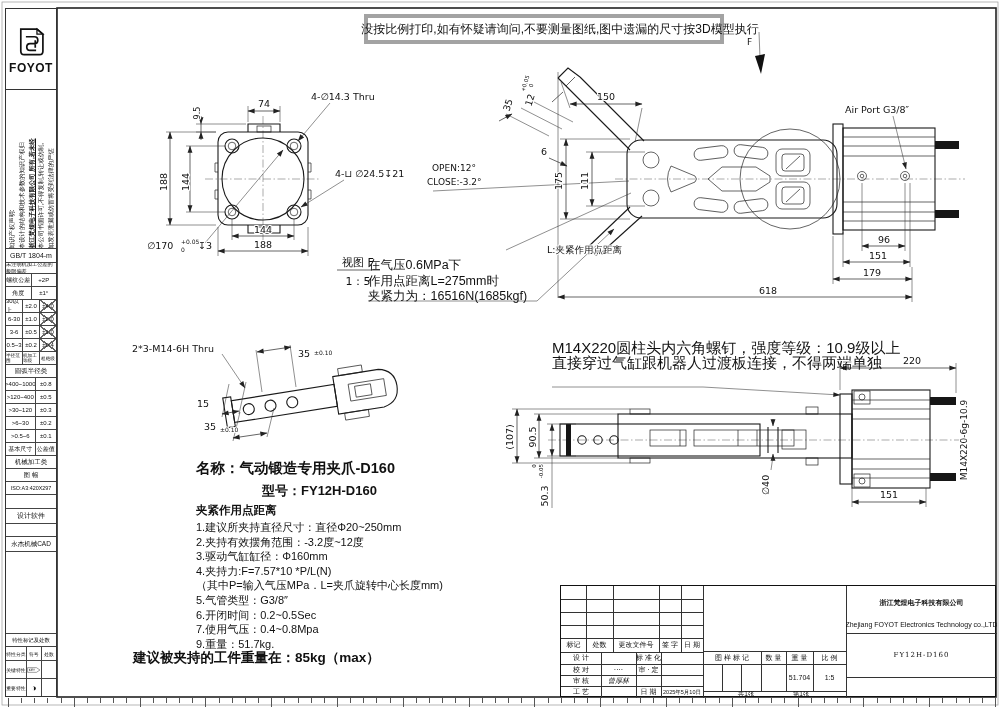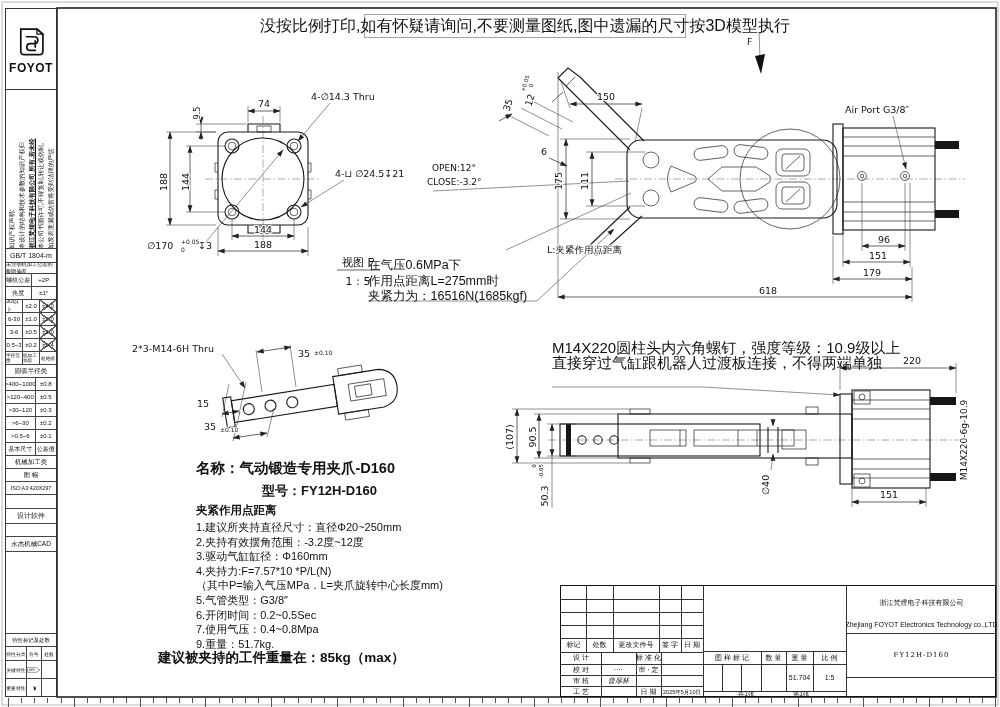--- a/index.html
+++ b/index.html
@@ -10,22 +10,22 @@
   .dt8{font-size:8px;} .dt6{font-size:6px;} .dt55{font-size:5.5px;} .dt9{font-size:9px;} .dt11{font-size:11px;}
   .mid{text-anchor:middle;}
   .o{fill:none;stroke:#1a1a1a;stroke-width:1.1;} 
   .o2{fill:none;stroke:#222;stroke-width:0.7;}
   .tl{fill:none;stroke:#333;stroke-width:0.55;}
   .dl{fill:none;stroke:#222;stroke-width:0.7;}
   .cl{fill:none;stroke:#555;stroke-width:0.5;stroke-dasharray:8 2.5 1.5 2.5;}
   .frame{fill:none;stroke:#222;stroke-width:1.6;}
   .sheet{fill:none;stroke:#999;stroke-width:0.7;}
   
-  .banner{position:absolute;left:364px;top:14px;width:320px;height:22px;border:1px solid #a3a3a3;
-          display:flex;align-items:center;justify-content:center;font-size:16px;white-space:nowrap;}
+  .banner{position:absolute;left:364px;top:14px;width:320px;height:22px;border:4px solid #a3a3a3;
+          display:flex;align-items:center;justify-content:center;font-size:12px;white-space:nowrap;padding-left:32px;}
   
   .sb{position:absolute;left:5px;top:8px;width:52px;height:689px;border:1px solid #333;box-sizing:border-box;font-size:6px;}
   .sb .cell{position:absolute;left:0;width:100%;box-sizing:border-box;border-bottom:1px solid #444;
             display:flex;align-items:center;justify-content:center;overflow:hidden;}
   .sb .row{display:flex;width:100%;height:100%;}
   .sb .c{flex:1;border-right:1px solid #444;display:flex;align-items:center;justify-content:center;overflow:hidden;}
   .sb .c:last-child{border-right:none;}
   .crossed{background-image:linear-gradient(to top right,transparent 46%,#666 46%,#666 54%,transparent 54%),
            linear-gradient(to bottom right,transparent 46%,#666 46%,#666 54%,transparent 54%);}
   .logo-box{position:absolute;left:0;top:0;width:100%;height:80px;border-bottom:1px solid #333;
@@ -36,29 +36,29 @@
           transform-origin:0 0;font-size:6.3px;line-height:9.8px;white-space:nowrap;}
   .ip-rot .bld{font-weight:bold;text-decoration:underline;}
   
   .note-press{position:absolute;left:368px;top:258px;font-size:12.5px;line-height:15.5px;white-space:nowrap;}
   .note-bolt{position:absolute;left:552px;top:341px;font-size:15px;line-height:14.5px;white-space:nowrap;}
   .spec{position:absolute;left:196px;top:459px;white-space:nowrap;}
   .spec-name{font-size:14.5px;font-weight:bold;margin-bottom:4px;}
   .spec-model{font-size:13px;font-weight:bold;margin-bottom:3px;text-align:center;}
   .spec-title{font-size:11.5px;font-weight:bold;margin-bottom:2px;}
   .spec-item{font-size:11px;line-height:14.6px;}
-  .weight-note{position:absolute;left:158px;top:649px;font-size:13.5px;font-weight:bold;white-space:nowrap;}
+  .weight-note{position:absolute;left:133px;top:649px;font-size:13.5px;font-weight:bold;white-space:nowrap;}
   
   .tb{position:absolute;left:560px;top:585px;width:436px;height:112px;border:1.5px solid #111;box-sizing:border-box;}
   .tb .vl{position:absolute;width:1px;background:#333;}
   .tb .hl{position:absolute;height:1px;background:#333;}
   .tb .t{position:absolute;display:flex;align-items:center;justify-content:center;font-size:7px;
          overflow:hidden;white-space:nowrap;}
   .sign{font-family:"DejaVu Serif","Liberation Serif",serif;font-style:italic;font-size:9px;}
-  .co-cn{font-size:13.5px;font-weight:normal;font-family:"DejaVu Serif","Liberation Serif",serif;}
+  .co-cn{font-size:13.5px;font-weight:bold;font-family:"DejaVu Serif","Liberation Serif",serif;}
   .co-en{font-size:7px;}
   .part-no{font-size:16px;font-family:"DejaVu Serif","Liberation Serif",serif;letter-spacing:1px;}
   
   .ruler{position:absolute;left:8px;top:698px;width:988px;height:9px;
          background-image:repeating-linear-gradient(90deg,#555 0,#555 1px,transparent 1px,transparent 65.8px),
                           repeating-linear-gradient(90deg,#555 0,#555 1px,transparent 1px,transparent 13.16px);
          background-size:100% 9px,100% 5px;background-repeat:no-repeat;}
 </style>
 </head>
 <body>

